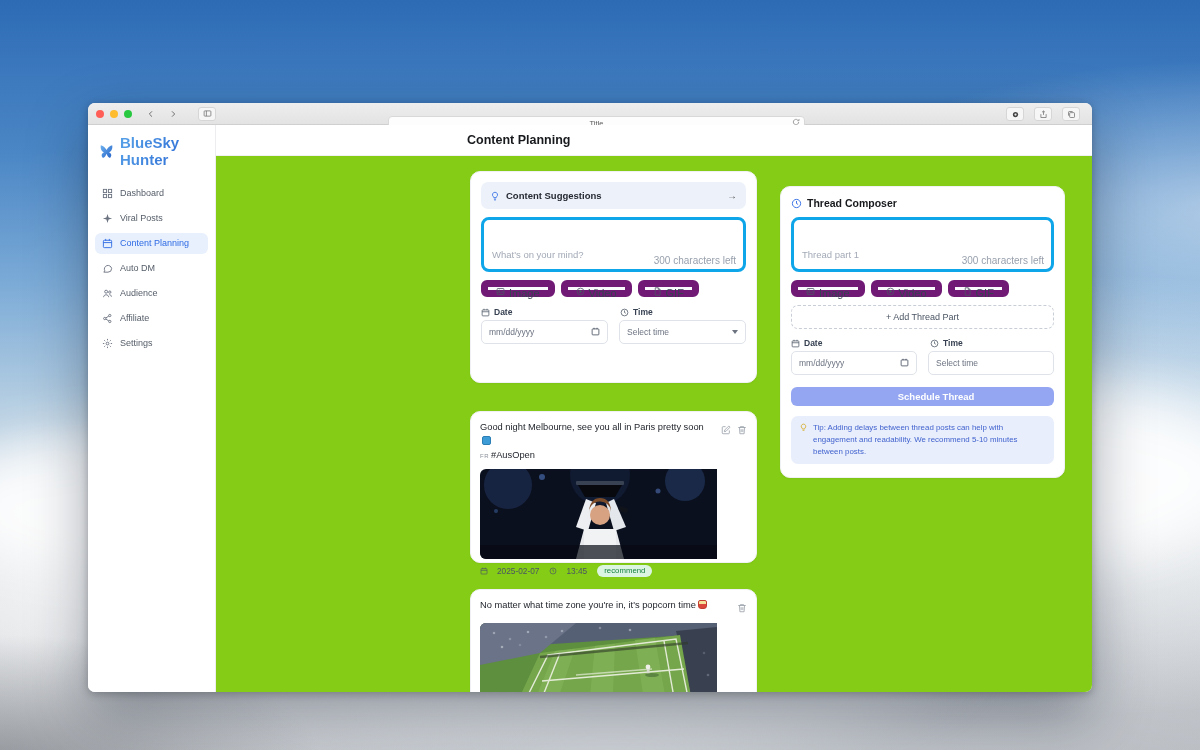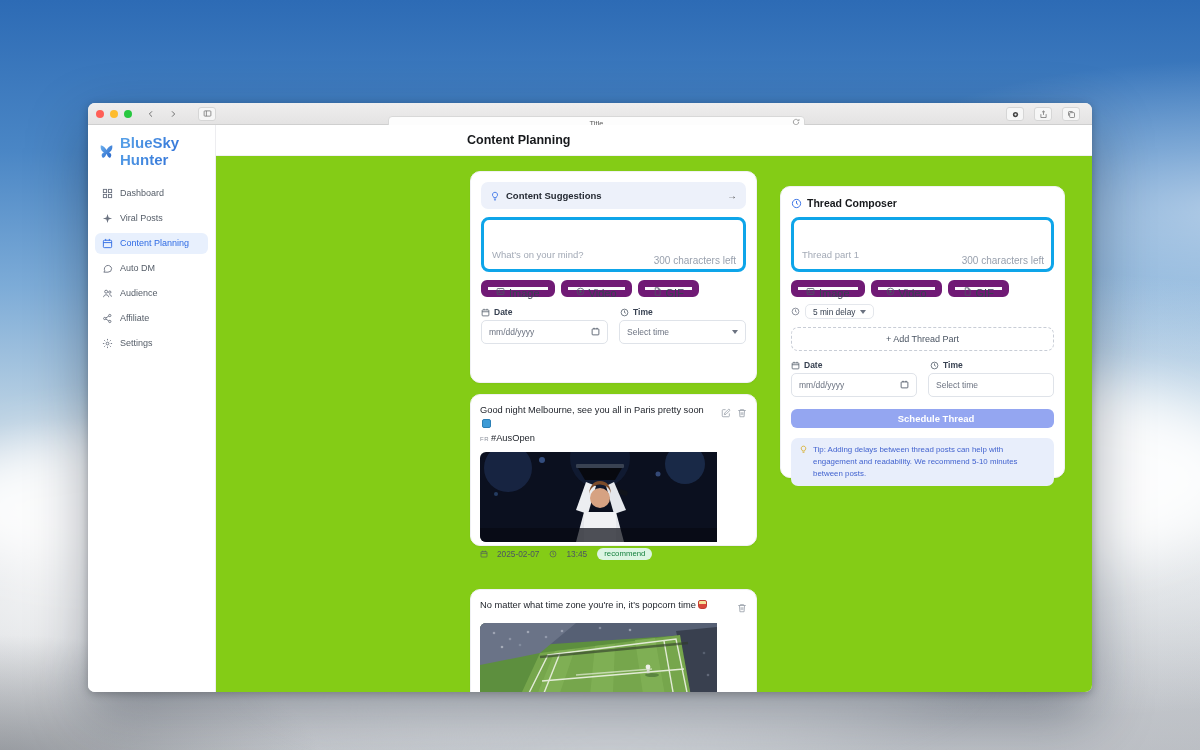--- a/index.html
+++ b/index.html
@@ -74,21 +74,21 @@
   .dt-labels .lab { display:flex; align-items:center; gap:4px; font-size:8.5px; color:#374151; font-weight:bold; }
   .dt-labels .lab svg { color:#4b5563; }
   .dt-row { display:flex; gap:11px; margin-top:3px; }
   .input-box { position:relative; height:24px; border:1px solid #dfe3e9; border-radius:5px; display:flex; align-items:center;
     padding:0 7px; font-size:8.5px; color:#6b7280; background:#fff; }
   .input-box .right-ic { margin-left:auto; color:#374151; }
   .primary-btn { margin-top:9px; height:19px; border-radius:6px; background:#2f6bea; color:#fff; font-size:9.5px; font-weight:bold;
     display:flex; align-items:center; justify-content:center; border:none; width:100%; }
 
   
-  .post1 { top:238px; height:152px; padding:9px; }
+  .post1 { top:255px; height:152px; padding:9px; }
   .post2 { top:433px; height:170px; padding:9px; }
   .post-head { display:flex; }
   .post-text { font-size:9.3px; color:#23272e; line-height:1.5; width:228px; }
   .emoji-box { display:inline-block; width:9px; height:9px; background:#3d9bd6; border:1px solid #2b7fb5; border-radius:2px; vertical-align:-1px; margin-left:2px; }
   .flag-fallback { font-size:6px; color:#8b919b; letter-spacing:.5px; margin-right:2px; }
   .popcorn { display:inline-block; width:9px; height:9px; border-radius:2px 2px 3px 3px;
     background:linear-gradient(180deg,#f5e29a 45%, #d9483b 45%); border:1px solid #c33d31; vertical-align:-1px; margin-left:2px; }
   .post-icons { margin-left:auto; display:flex; gap:6px; color:#9aa1ab; }
   .post-img { margin-top:6px; border-radius:6px; overflow:hidden; line-height:0; }
   .post-foot { display:flex; align-items:center; gap:10px; margin-top:6px; font-size:8.3px; color:#4b5563; }
@@ -502,30 +502,20 @@
         </button>
         <button class="pill-btn">
           <svg width="9" height="9" viewBox="0 0 24 24" fill="none" stroke="currentColor" stroke-width="2">
               <path d="M6 2h8l5 5v15H6z"></path>
               <polyline points="14 2 14 7 19 7"></polyline>
             </svg>
           <span>GIF</span>
         </button>
       </div>
 
-      <div class="delay-row">
-        <svg width="9" height="9" viewBox="0 0 24 24" fill="none" stroke="currentColor" stroke-width="2">
-            <circle cx="12" cy="12" r="9"></circle>
-            <polyline points="12 6.5 12 12 15.5 14"></polyline>
-          </svg>
-        <span class="delay-select">
-          <span>5 min delay</span>
-          <span class="chev"></span>
-        </span>
-      </div>
 
       <button class="add-part">+ Add Thread Part</button>
 
       <div class="dt-labels" style="margin-top:9px;">
         <span class="lab" style="width:139px;">
           <svg width="9" height="9" viewBox="0 0 24 24" fill="none" stroke="currentColor" stroke-width="2">
               <rect x="3" y="5" width="18" height="16" rx="2"></rect>
               <line x1="3" y1="10" x2="21" y2="10"></line>
               <line x1="8" y1="2" x2="8" y2="6"></line>
               <line x1="16" y1="2" x2="16" y2="6"></line>

